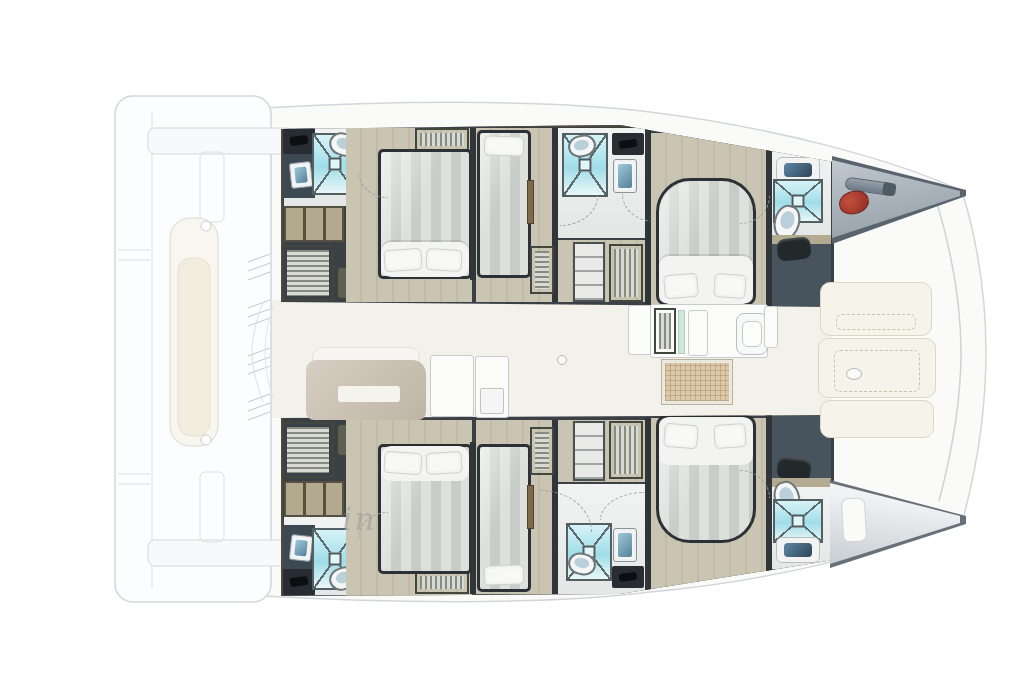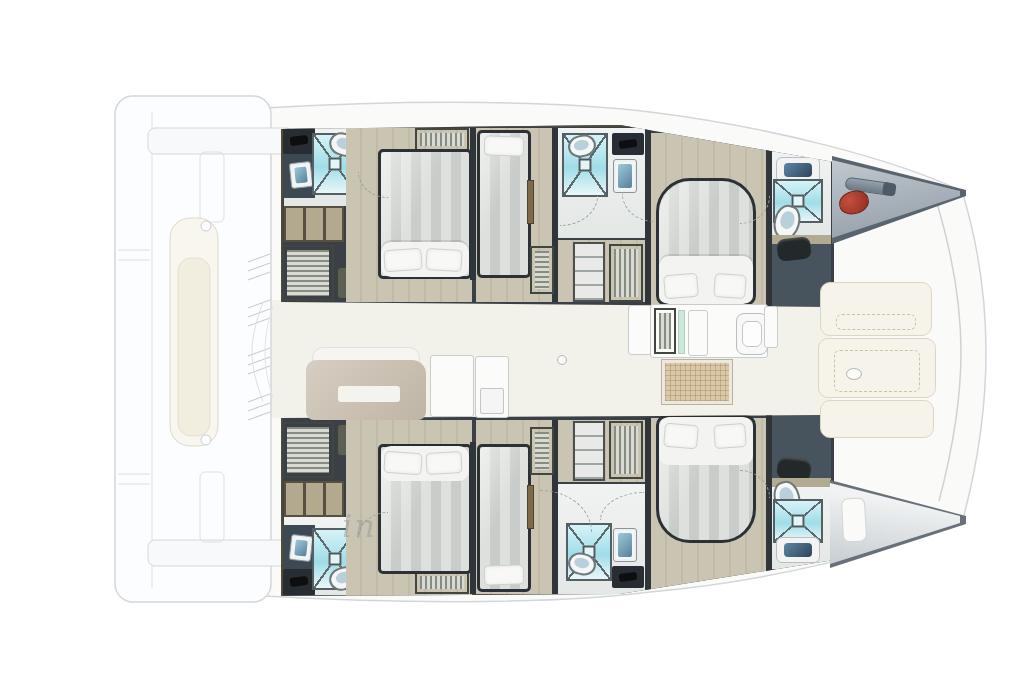--- a/index.html
+++ b/index.html
@@ -107,21 +107,21 @@
   .arc-bl{border-left:1.4px dashed #9aa0a2;border-bottom:1.4px dashed #9aa0a2;border-radius:0 0 0 100%;}
   .arc-br{border-right:1.4px dashed #9aa0a2;border-bottom:1.4px dashed #9aa0a2;border-radius:0 0 100% 0;}
   .arc-tl{border-left:1.4px dashed #9aa0a2;border-top:1.4px dashed #9aa0a2;border-radius:100% 0 0 0;}
   .arc-tr{border-right:1.4px dashed #9aa0a2;border-top:1.4px dashed #9aa0a2;border-radius:0 100% 0 0;}
 
   #wm{position:absolute;left:332px;top:490px;z-index:40;pointer-events:none;
       display:flex;align-items:baseline;white-space:nowrap;
       font-family:"DejaVu Serif",serif;font-style:italic;color:rgba(136,143,149,0.42);
       letter-spacing:2px;}
   #wm .wm-big{font-size:48px;}
-  #wm .wm-small{font-size:32px;margin:17px 10px;}
+  #wm .wm-small{font-size:32px;margin:10px 10px;}
   #wm .wm-big2{font-size:56px;}
 </style>
 </head>
 <body>
 
 <div id="app">
 
   <svg id="bg-svg" width="1024" height="694" viewBox="0 0 1024 694">
 
     <path d="M264,108 C420,99 565,101 650,112 C772,127 893,159 962,191

